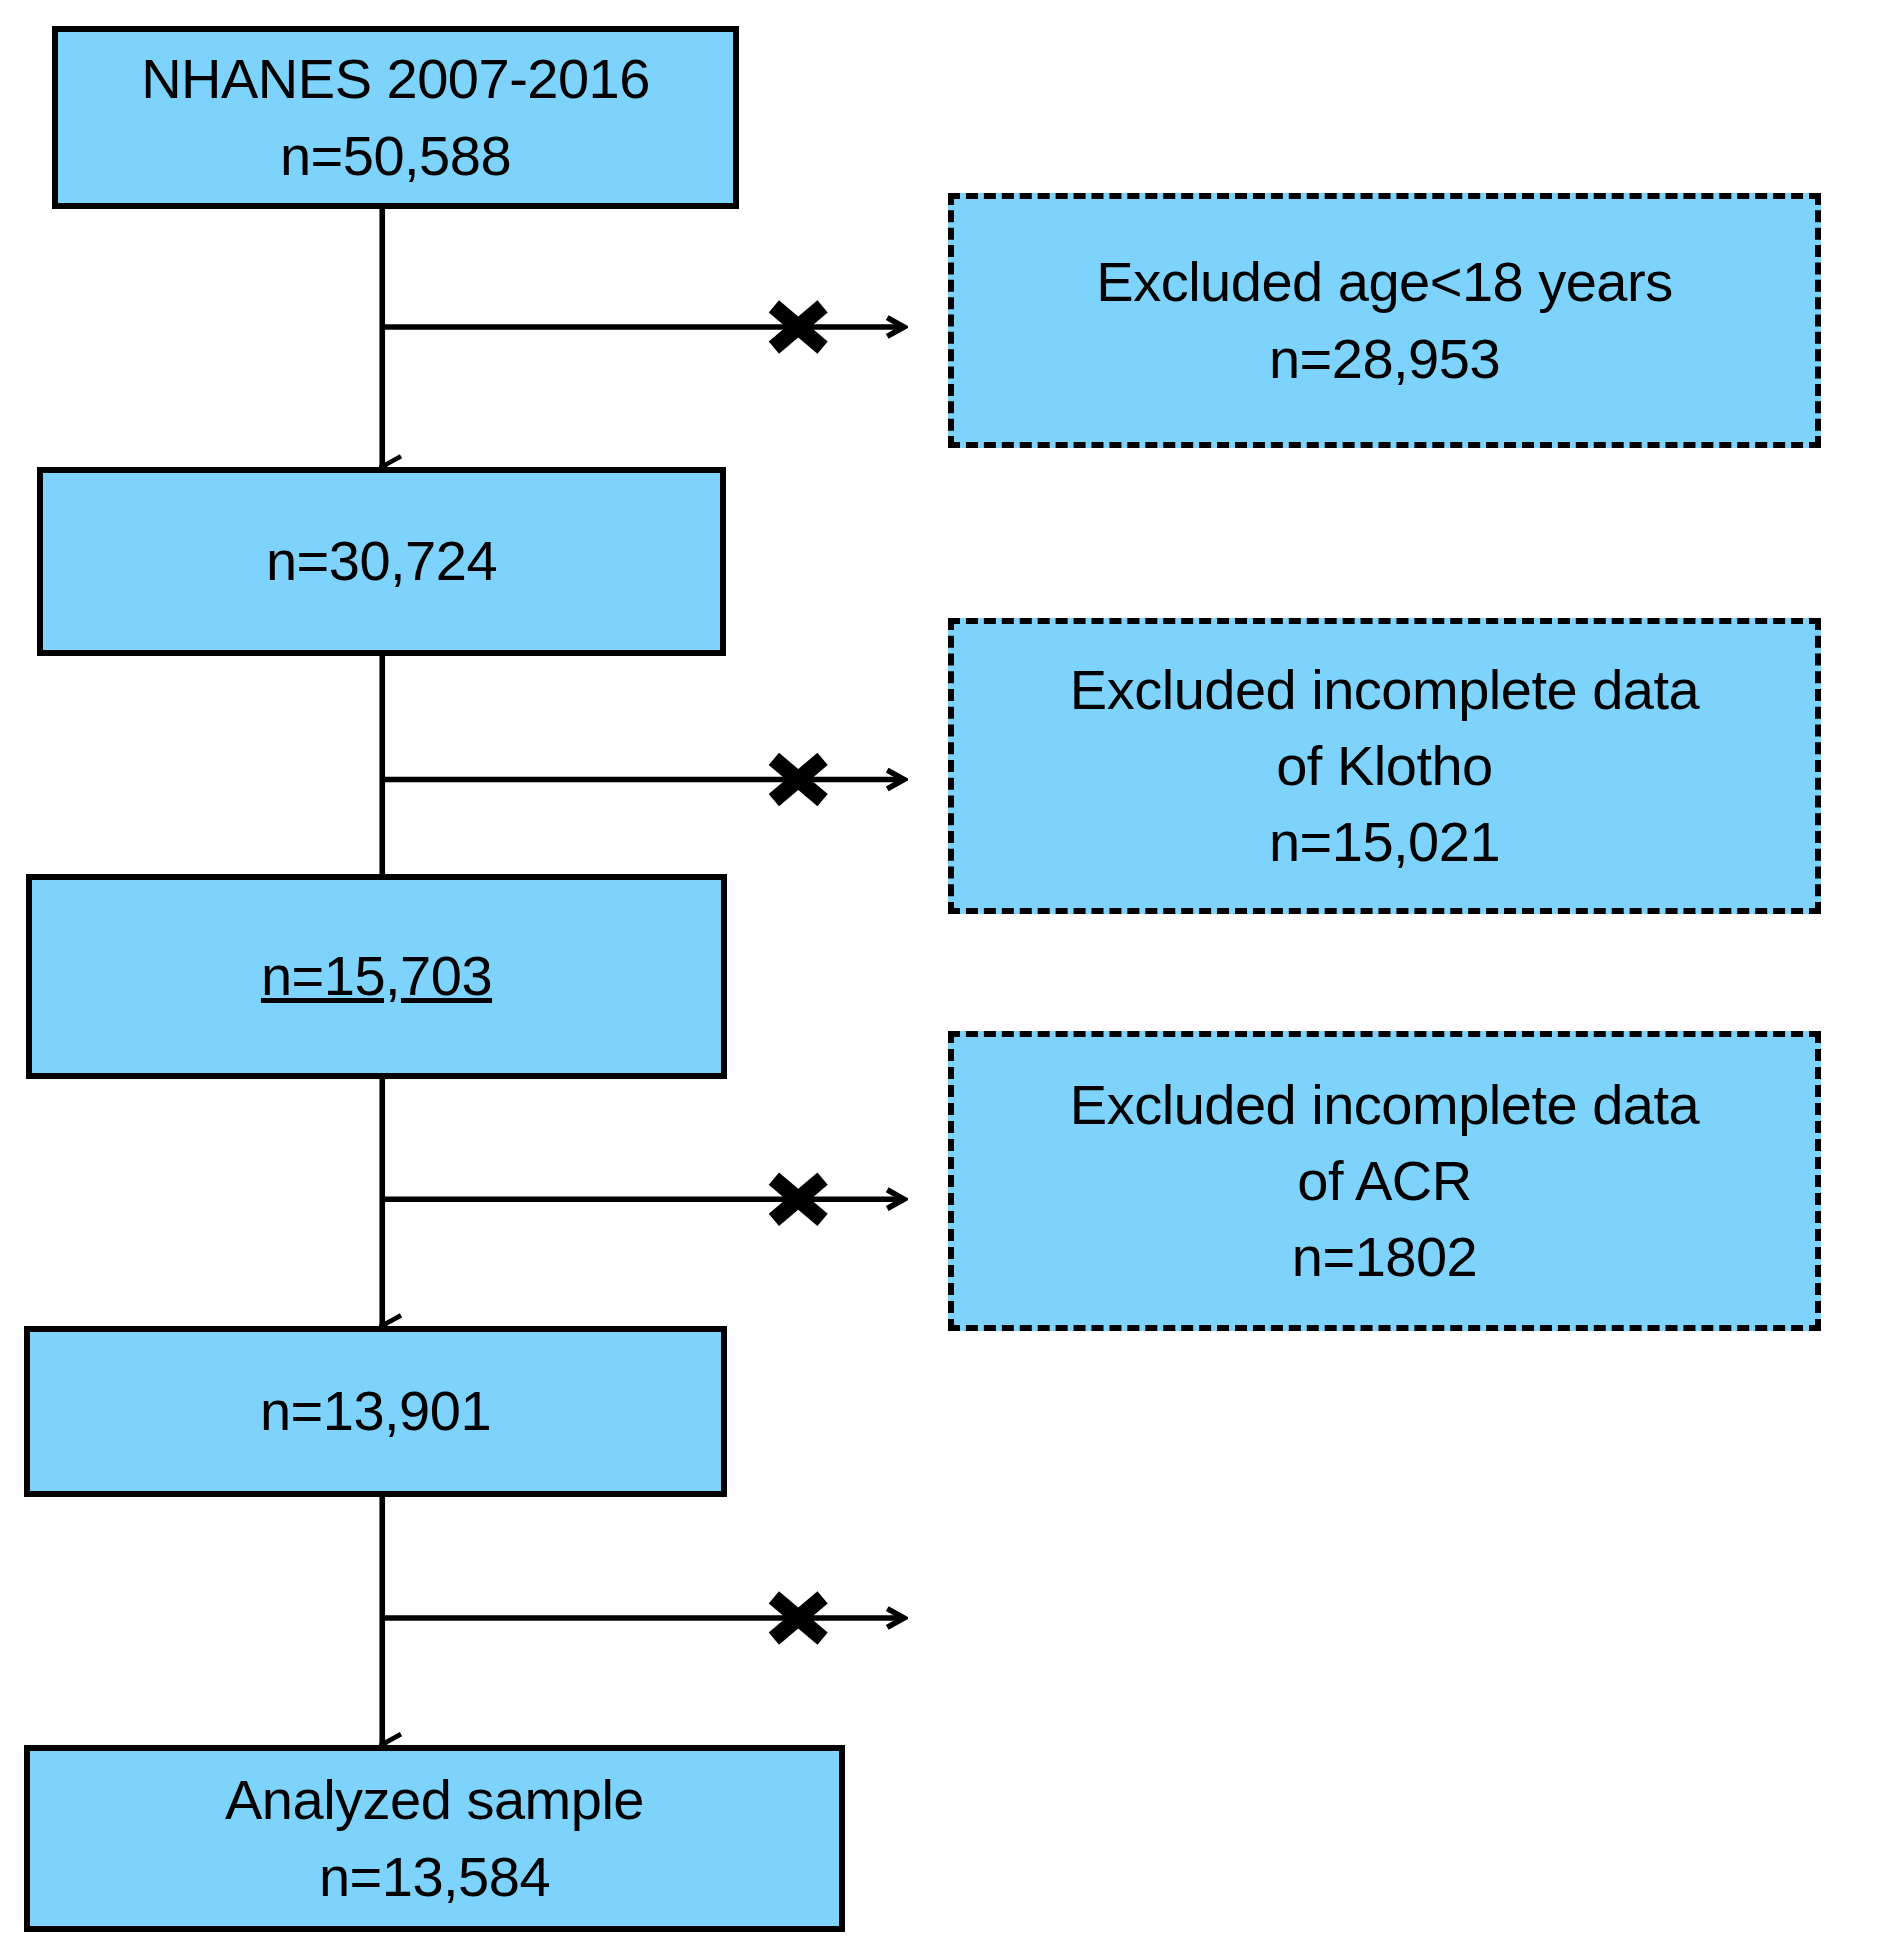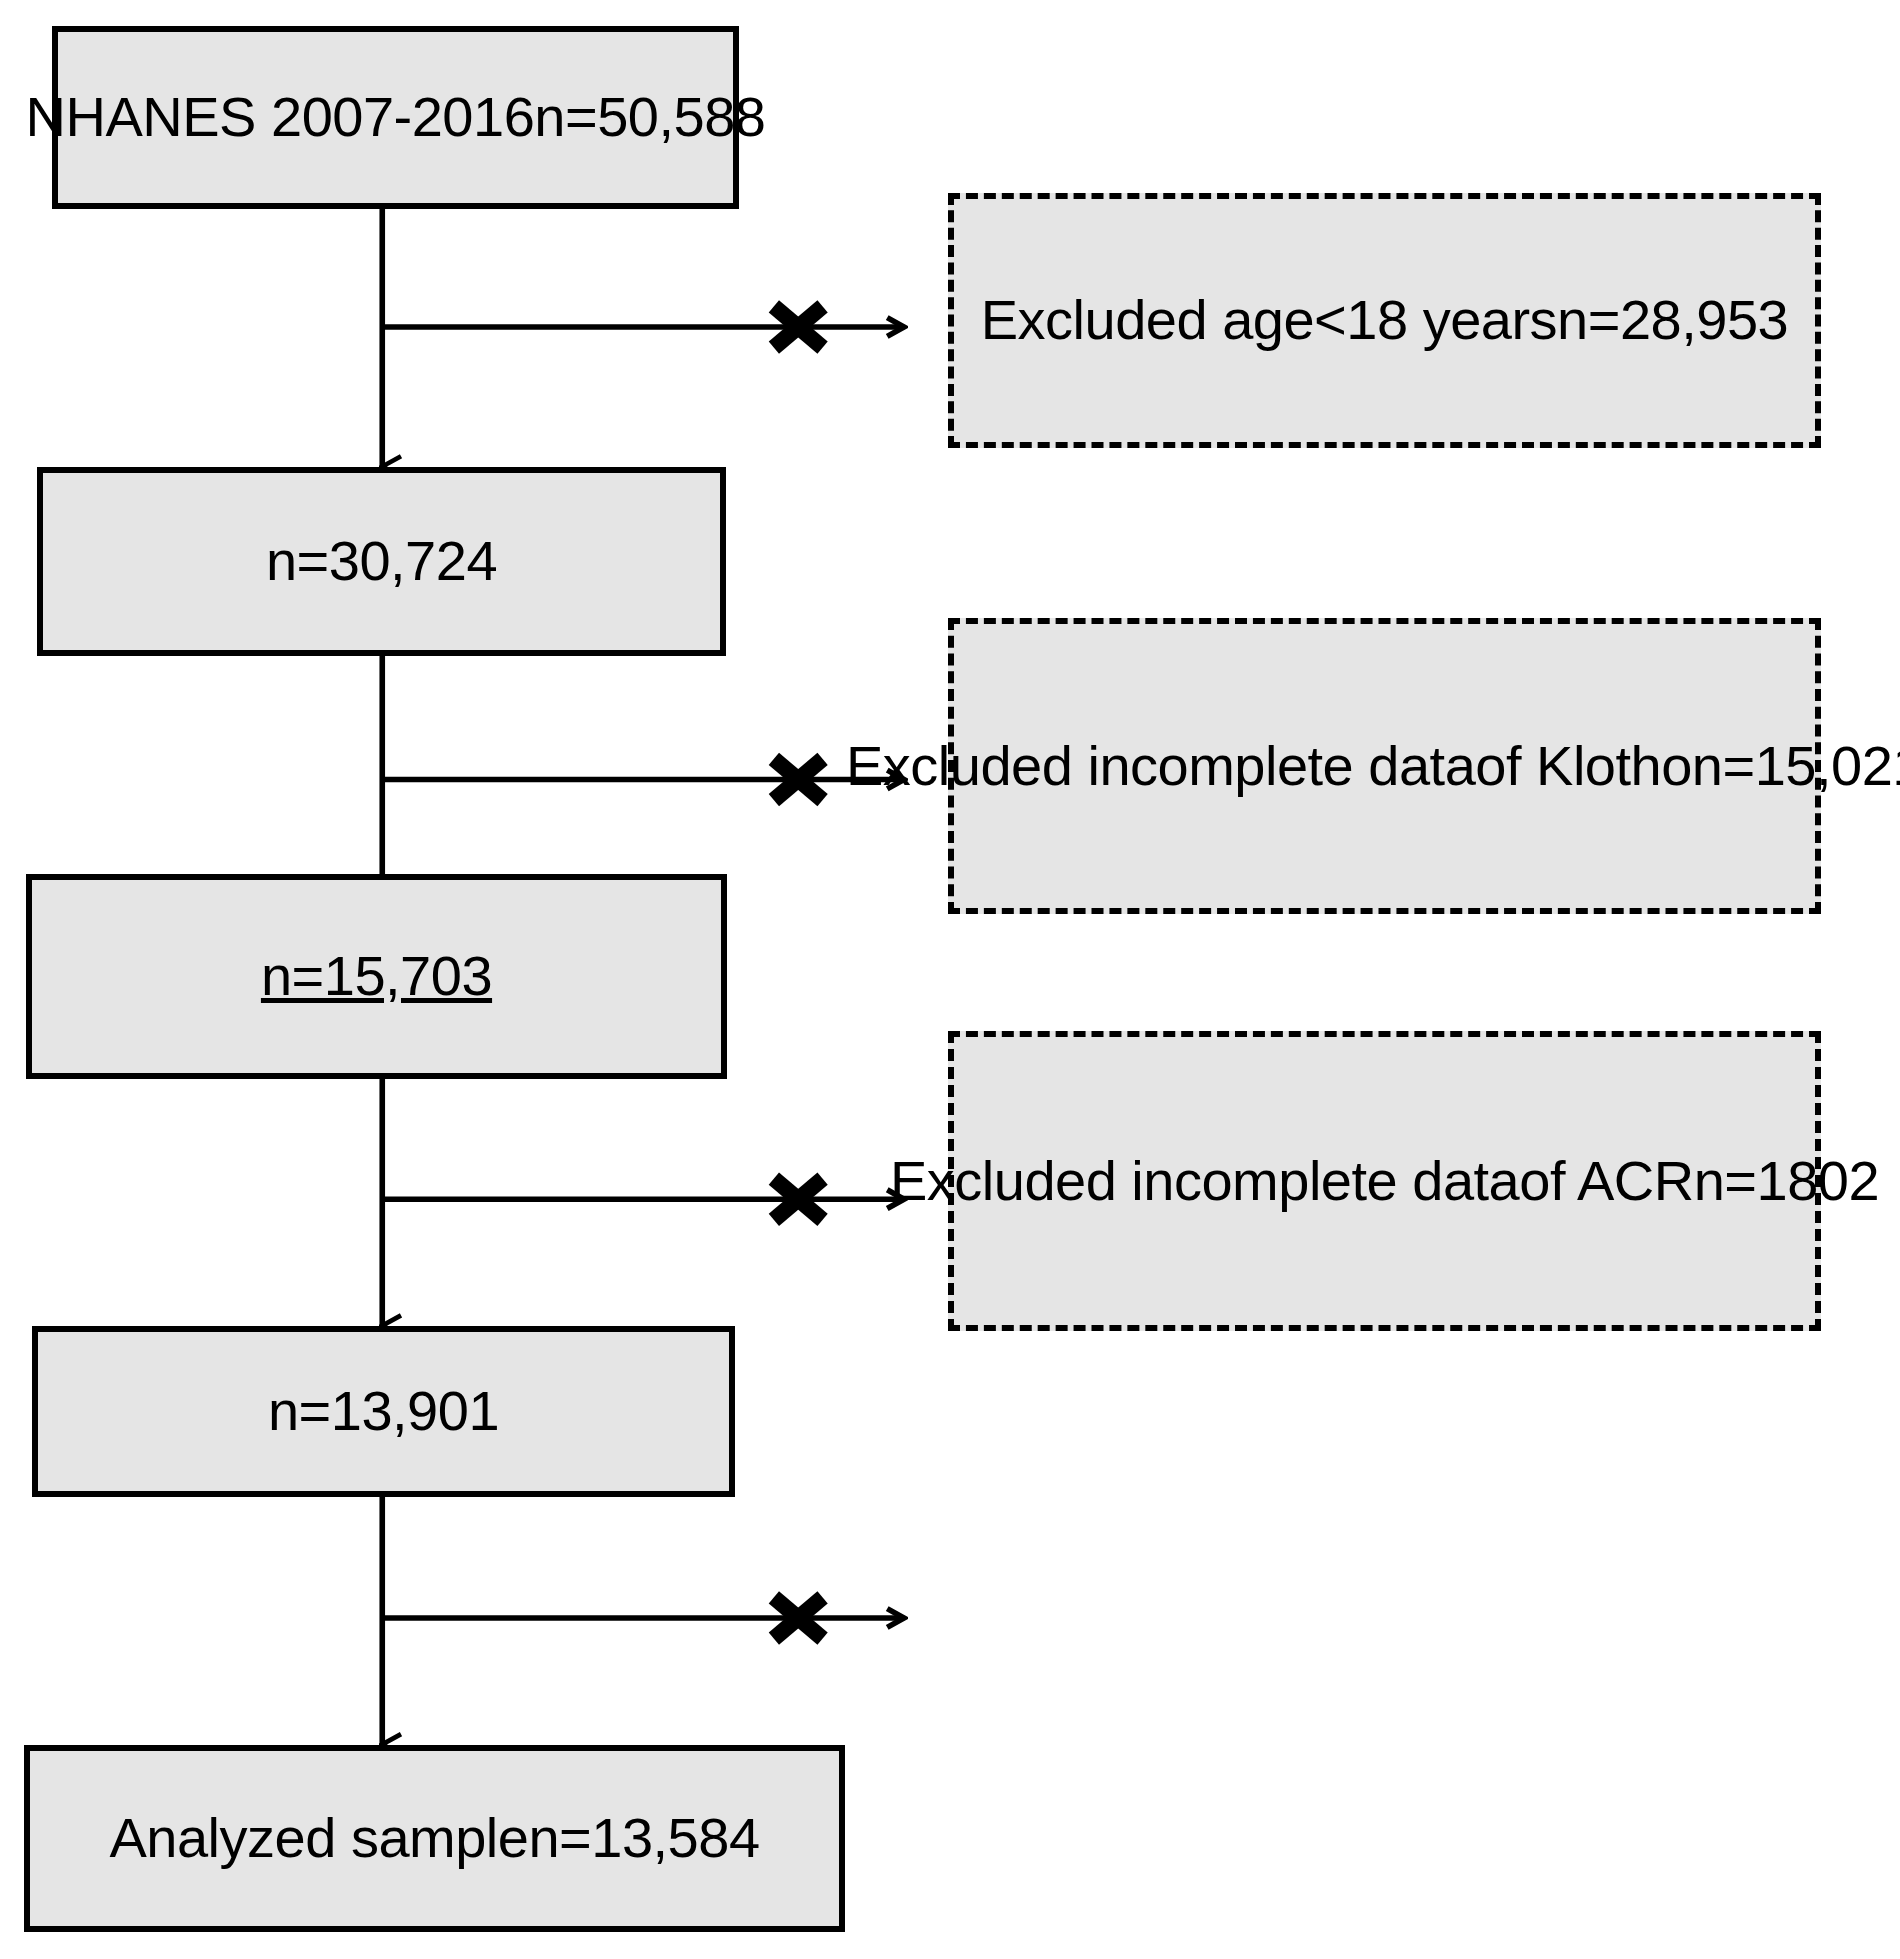--- a/index.html
+++ b/index.html
@@ -21,31 +21,33 @@
   #flow-svg {
     position: absolute;
     left: 0;
     top: 0;
     width: 1900px;
     height: 1959px;
   }
   .node-box {
     position: absolute;
     box-sizing: border-box;
-    background: #e5e5e5;
+    background: #7dd3fc;
     display: flex;
+    flex-direction: column;
     align-items: center;
     justify-content: center;
     text-align: center;
     color: #000000;
     font-family: "Liberation Sans", sans-serif;
     font-size: 56px;
     line-height: 1.22;
     letter-spacing: -0.5px;
     z-index: 3;
+    gap: 8px;
   }
   .node-box.solid {
     border: 6.6px solid #000000;
   }
   .node-box.dashed {
     border: 6.6px dashed #000000;
     text-align: center;
   }
   .node-line {
     display: block;
@@ -123,21 +125,21 @@
   </div>
 
   <div class="node-box solid" style="left:37px; top:467px; width:689px; height:189px;">
     <span class="node-line">n=30,724</span>
   </div>
 
   <div class="node-box solid" style="left:26px; top:874px; width:701px; height:205px;text-decoration:underline;">
     <span class="node-line">n=15,703</span>
   </div>
 
-  <div class="node-box solid" style="left:24px; top:1326px; width:703px; height:171px;margin-left:8px;">
+  <div class="node-box solid" style="left:24px; top:1326px; width:703px; height:171px;">
     <span class="node-line">n=13,901</span>
   </div>
 
   <div class="node-box solid" style="left:24px; top:1745px; width:821px; height:187px;">
     <span class="node-line">Analyzed sample</span>
     <span class="node-line">n=13,584</span>
   </div>
 
   <div class="node-box dashed" style="left:948px; top:193px; width:873px; height:255px;">
     <span class="node-line">Excluded age&lt;18 years</span>

